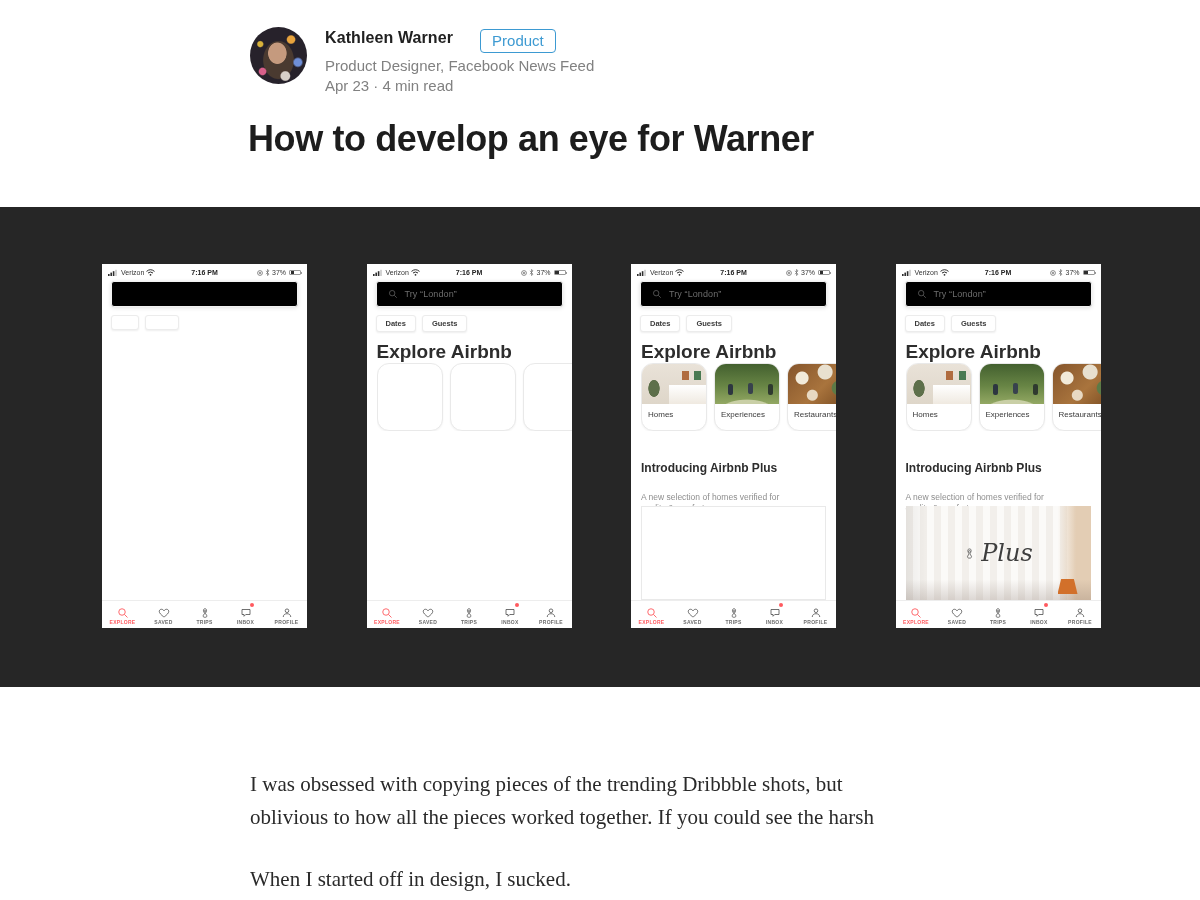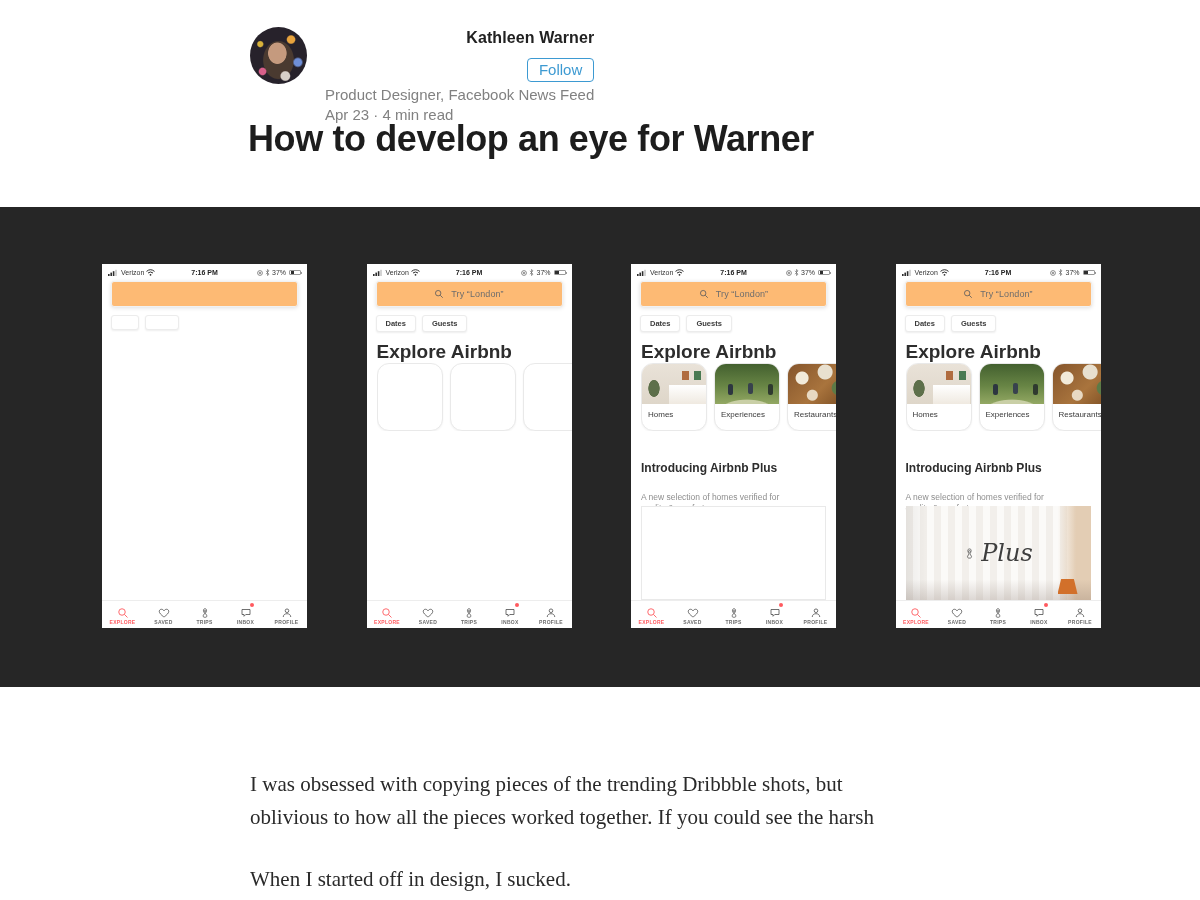--- a/index.html
+++ b/index.html
@@ -13,21 +13,21 @@
     background:
       radial-gradient(circle at 72% 22%, #e8a33d 0 6%, transparent 8%),
       radial-gradient(circle at 18% 30%, #d8b23a 0 4%, transparent 6%),
       radial-gradient(circle at 84% 62%, #6f8fd8 0 6%, transparent 9%),
       radial-gradient(circle at 22% 78%, #d85f8a 0 5%, transparent 7%),
       radial-gradient(circle at 62% 86%, #d8d0c8 0 7%, transparent 9%),
       radial-gradient(ellipse 26% 30% at 48% 46%, #c59a7e 0 60%, transparent 65%),
       radial-gradient(ellipse 42% 52% at 50% 58%, #4a3a30 0 62%, transparent 66%),
       #27222b; }
   .header-text { padding-top:2px; }
-  .author-line { display:flex; align-items:flex-end; gap:11px;flex-direction:column; }
+  .author-line { display:flex; align-items:flex-start; gap:27px; }
   .author-name { font-size:16px; font-weight:700; color:#212121; letter-spacing:.1px; cursor:pointer; }
   .follow-btn { border:1px solid var(--follow-blue); color:var(--follow-blue); background:#fff;
     border-radius:4px; padding:1px 11px 2px; font-size:15px; line-height:19px; cursor:pointer; }
   .bio { font-size:15px; color:#818181; margin-top:4px; }
   .meta { font-size:15px; color:#818181; margin-top:3px; }
 
   
   .post-title { position:absolute; left:248px; top:118px; font-size:36px; font-weight:700;
     color:#1d1d1d; letter-spacing:-.4px; }
 
@@ -42,23 +42,23 @@
 
   .status-bar { position:absolute; top:0; left:0; right:0; height:14px; padding:3px 6px 0;
     display:flex; justify-content:space-between; align-items:center; font-size:7px; color:#333; }
   .status-left, .status-right { display:flex; align-items:center; gap:2px; }
   .status-time { position:absolute; left:0; right:0; text-align:center; font-weight:700; font-size:7px; color:#222; }
   .sig-svg, .wifi-svg, .loc-svg, .bt-svg { display:block; }
   .battery { width:12px; height:5.5px; border:1px solid #9a9a9a; border-radius:1px; position:relative; margin-left:1px; }
   .battery::before { content:""; position:absolute; left:.5px; top:.5px; bottom:.5px; width:3.5px; background:#2e2e2e; }
   .battery::after { content:""; position:absolute; right:-2px; top:1px; width:1px; height:2.5px; background:#9a9a9a; }
 
-  .search-bar { position:absolute; left:9px; right:9px; top:17px; height:26px; background:#fdba74;
+  .search-bar { position:absolute; left:9px; right:9px; top:17px; height:26px; background:#000000;
     border:1px solid #f1f1f1; border-radius:3px; box-shadow:0 1px 4px rgba(0,0,0,.13);
-    display:flex; align-items:center; gap:7px; padding:0 11px;justify-content:center; }
+    display:flex; align-items:center; gap:7px; padding:0 11px; }
   .search-placeholder { font-size:9px; color:#6d6d6d; letter-spacing:.1px; }
 
   .pills { position:absolute; left:9px; top:51px; display:flex; gap:6px; }
   .pill { height:17px; background:#fff; border:1px solid #ececec; border-radius:3px;
     box-shadow:0 1px 2px rgba(0,0,0,.07); display:flex; align-items:center; padding:0 9px;
     font-size:7.5px; font-weight:700; color:#3b3b3b; }
 
   .explore-heading { position:absolute; left:10px; top:77px; font-size:19px; font-weight:700; color:#2d2d2d; }
 
   .cards-row { position:absolute; left:10px; top:99px; width:195px; height:68px;
@@ -129,21 +129,21 @@
 </head>
 <body>
 
 <div id="page">
 
   <div class="post-header">
     <div class="avatar"></div>
     <div class="header-text">
       <div class="author-line">
         <span class="author-name">Kathleen Warner</span>
-        <button class="follow-btn">Follow</button>
+        <button class="follow-btn">Product</button>
       </div>
       <div class="bio">Product Designer, Facebook News Feed</div>
       <div class="meta">Apr 23 · 4 min read</div>
     </div>
   </div>
 
   <h1 class="post-title">How to develop an eye for Warner</h1>
 
   <div class="hero-band">
     <div class="phone-strip">

